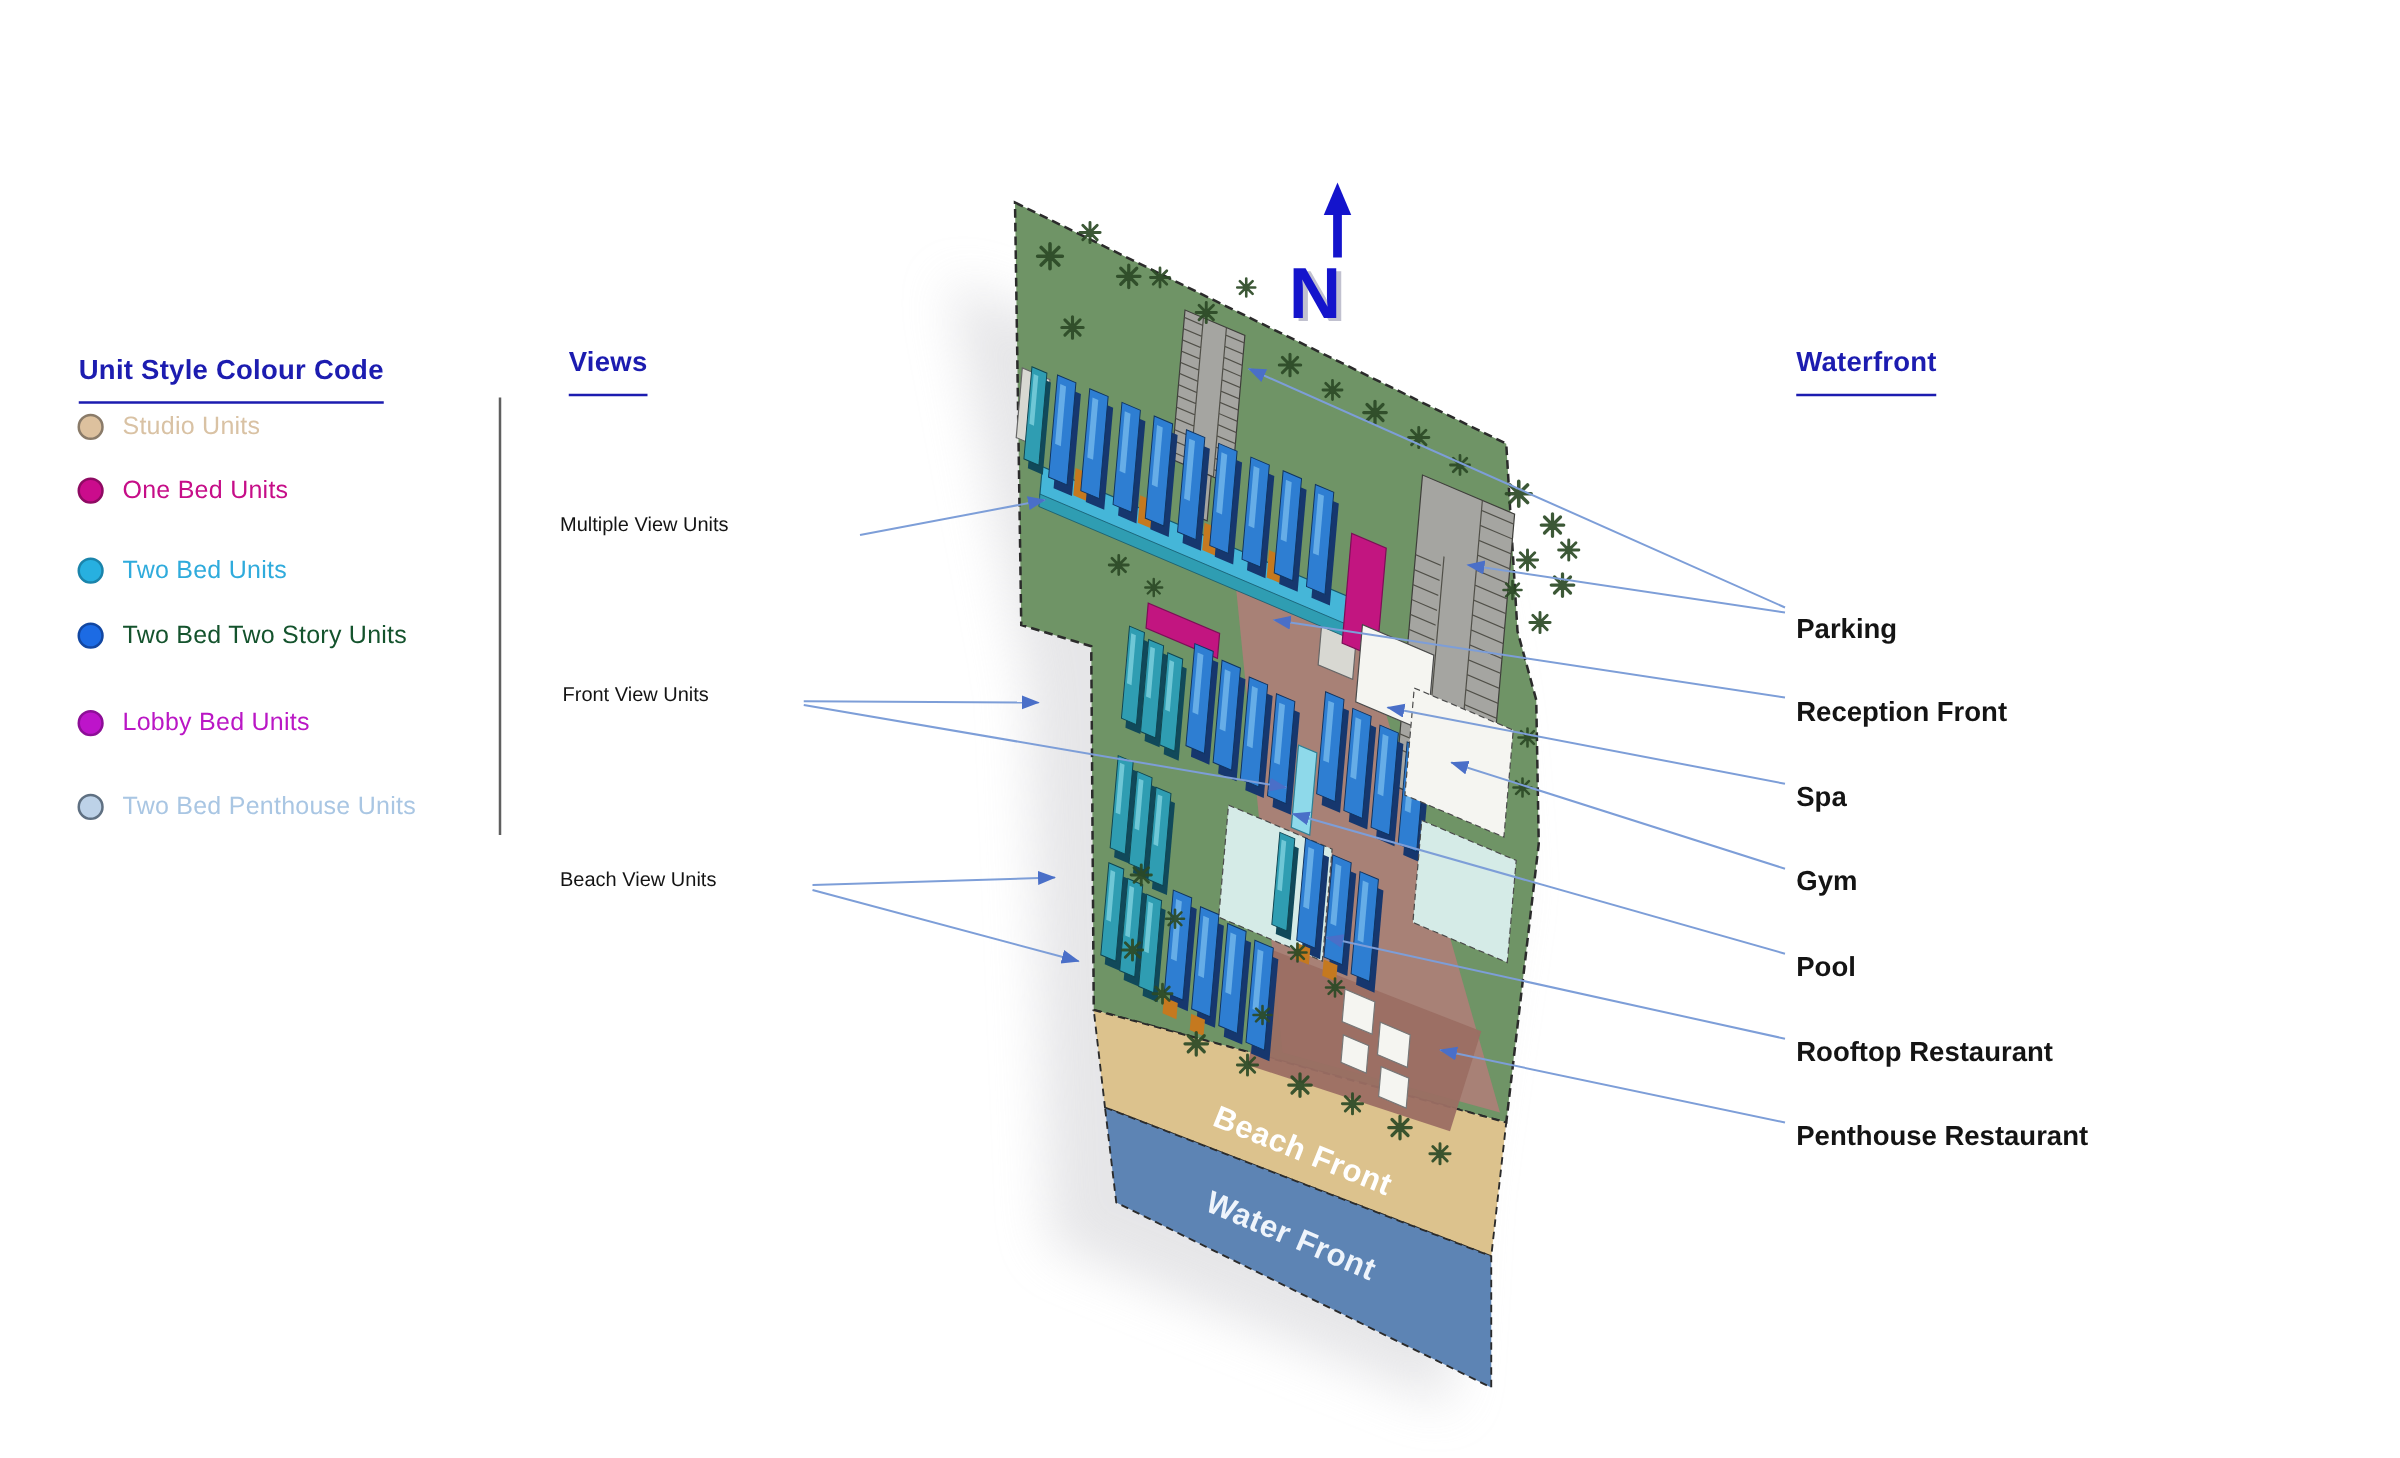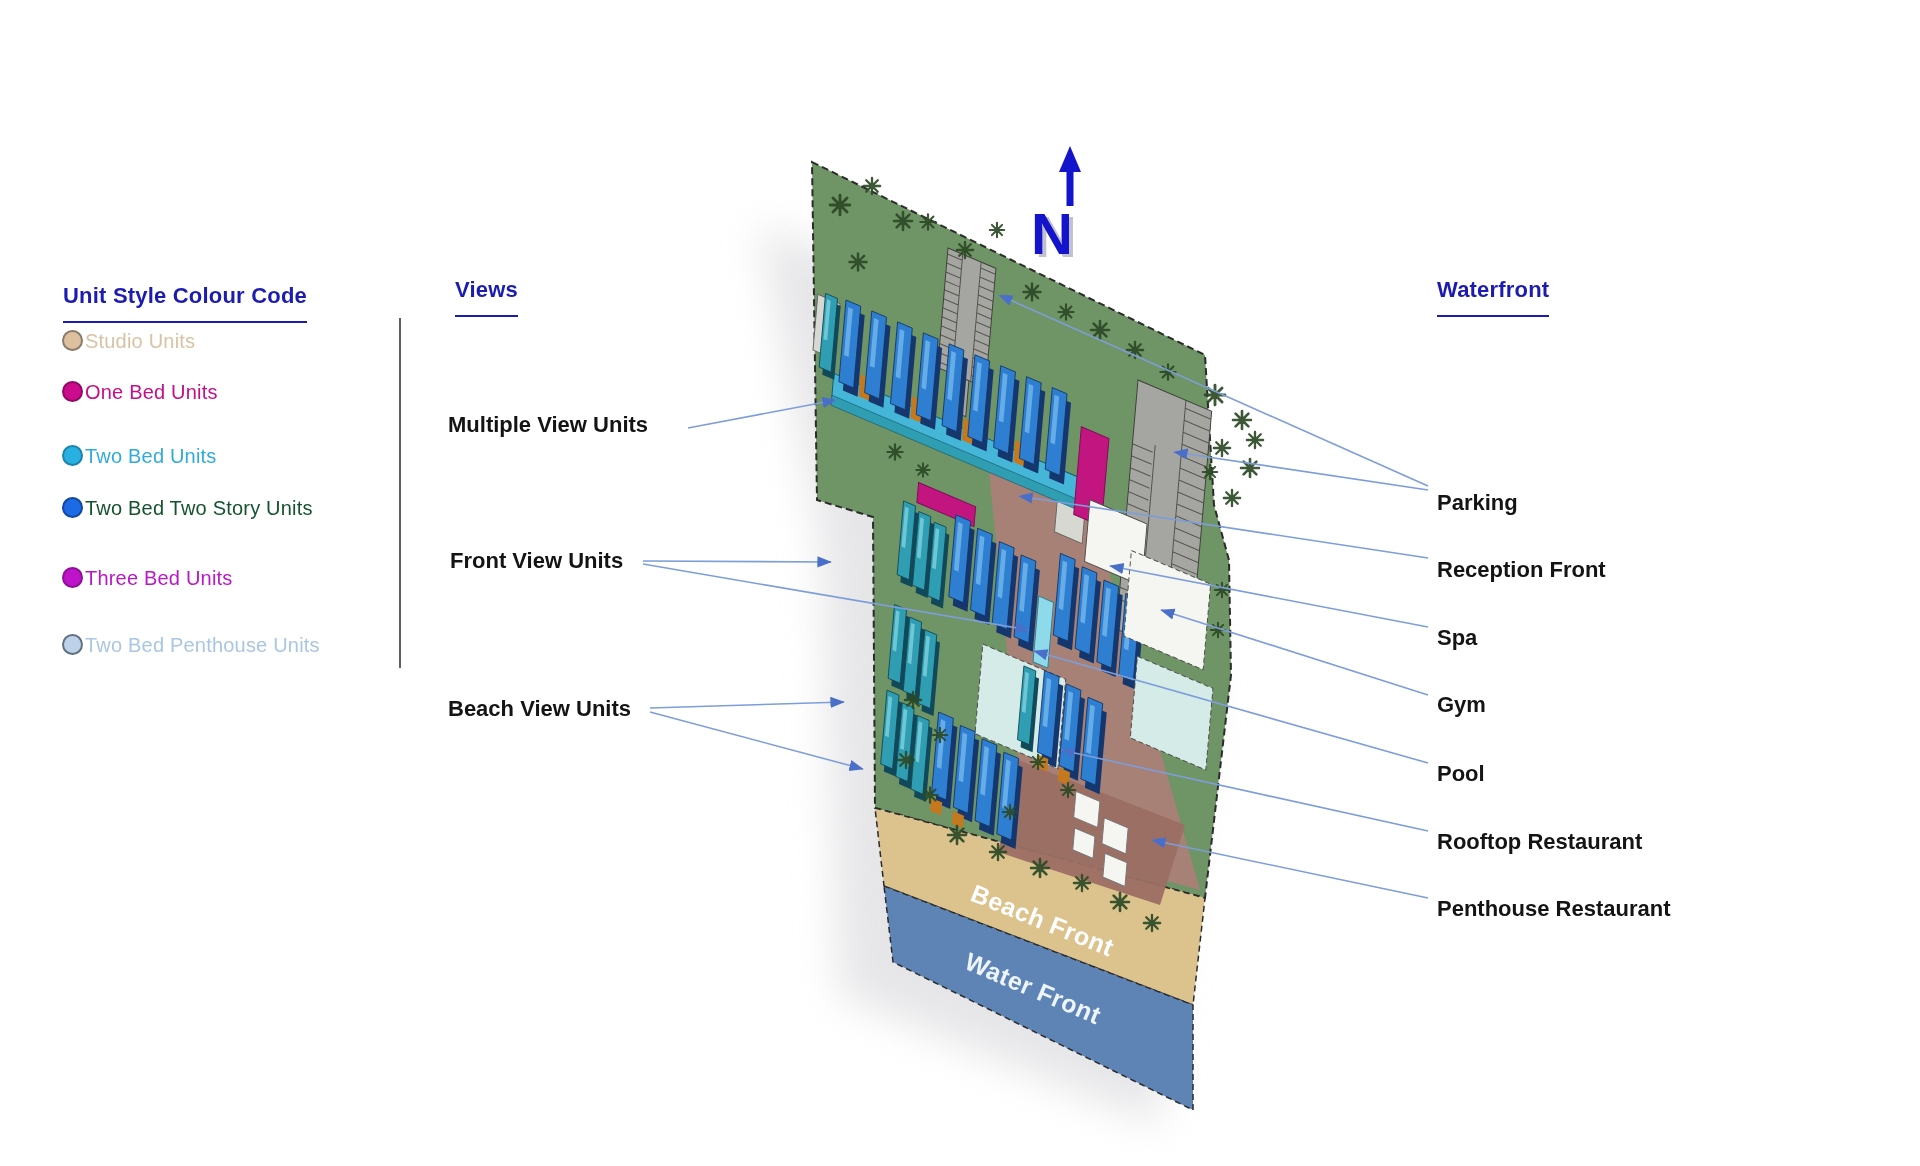--- a/index.html
+++ b/index.html
@@ -1,23 +1,23 @@
 <!DOCTYPE html>
 <html style="--header: #1c1cb0; --label: #141414; --divider: #5f5f5f; --land: #6f9466; --beach: #dcc28d; --water: #5d84b4; --path: #ab8077; --terrace: #9b6e63; --parking: #a5a5a1; --parking_line: #504f48; --tree: #2c4a26; --bldg_blue: #2e7ed2; --bldg_blue_light: #74b9ec; --bldg_navy: #16376e; --bldg_teal: #2f9db2; --bldg_cyan: #45b6d8; --bldg_orange: #c5791f; --bldg_magenta: #c21580; --roof_mint: #d5ebe7; --roof_white: #f5f5f1; --pool: #8ed9ea; --gray_bldg: #d8d8d2; --arrow: #7d9ed8; --arrow_head: #4a6fc8; --north: #1414cc;"><head>
 <meta charset="utf-8">
 <style>
   html,body{margin:0;padding:0;background:#fff;}
   #page{position:relative;width:1920px;height:1166px;background:#fff;overflow:hidden;
         font-family:"Liberation Sans",sans-serif;}
   #map-svg{position:absolute;left:0;top:0;}
   .hdr{position:absolute;font-size:22px;font-weight:700;color:var(--header);
        border-bottom:2px solid currentColor;padding-bottom:12px;letter-spacing:.2px;}
-  .view-lbl{position:absolute;font-size:22px;font-weight:700;color:var(--label);white-space:nowrap;text-align:center;}
+  .view-lbl{position:absolute;font-size:16px;font-weight:400;color:var(--label);white-space:nowrap;text-align:center;}
   .amen-lbl{position:absolute;left:1437px;font-size:22px;font-weight:700;color:var(--label);white-space:nowrap;margin-top:12px;}
-  .leg-row{position:absolute;left:62px;display:flex;gap:2px;}
+  .leg-row{position:absolute;left:62px;display:flex;align-items:center;gap:15px;}
   .dot{width:21px;height:21px;border-radius:50%;border:2px solid #888;box-sizing:border-box;flex:0 0 auto;}
   .leg-txt{font-size:20px;font-weight:400;letter-spacing:.2px;white-space:nowrap;}
   #divider{position:absolute;left:399px;top:318px;width:2px;height:350px;background:var(--divider);}
 </style>
 </head>
 <body>
 
 <div id="page">
 
   <svg id="map-svg" width="1920" height="1166" viewBox="0 0 1920 1166">
@@ -219,21 +219,21 @@
   <div class="leg-row" style="top:417px;margin-top:28px;">
     <span class="dot" style="background-color: rgb(39, 176, 224); border-color: rgb(26, 132, 171);"></span>
     <span class="leg-txt" style="color: rgb(47, 171, 220);">Two Bed Units</span>
   </div>
   <div class="leg-row" style="top:497px;">
     <span class="dot" style="background-color: rgb(28, 107, 228); border-color: rgb(18, 71, 162);"></span>
     <span class="leg-txt" style="color: #14532d;">Two Bed Two Story Units</span>
   </div>
   <div class="leg-row" style="top:567px;">
     <span class="dot" style="background-color: rgb(189, 20, 202); border-color: rgb(141, 14, 151);"></span>
-    <span class="leg-txt" style="color: rgb(186, 23, 197);">Three Bed Units</span>
+    <span class="leg-txt" style="color: rgb(186, 23, 197);">Lobby Bed Units</span>
   </div>
   <div class="leg-row" style="top:634px;">
     <span class="dot" style="background-color: rgb(189, 210, 232); border-color: rgb(95, 112, 130);"></span>
     <span class="leg-txt" style="color: rgb(169, 198, 227);">Two Bed Penthouse Units</span>
   </div>
   <div id="divider"></div>
 
   <div class="hdr" style="left:455px;top:277px;">Views</div>
   <div class="view-lbl" style="left:448px;top:412px;">Multiple View Units</div>
   <div class="view-lbl" style="left:450px;top:548px;">Front View Units</div>

